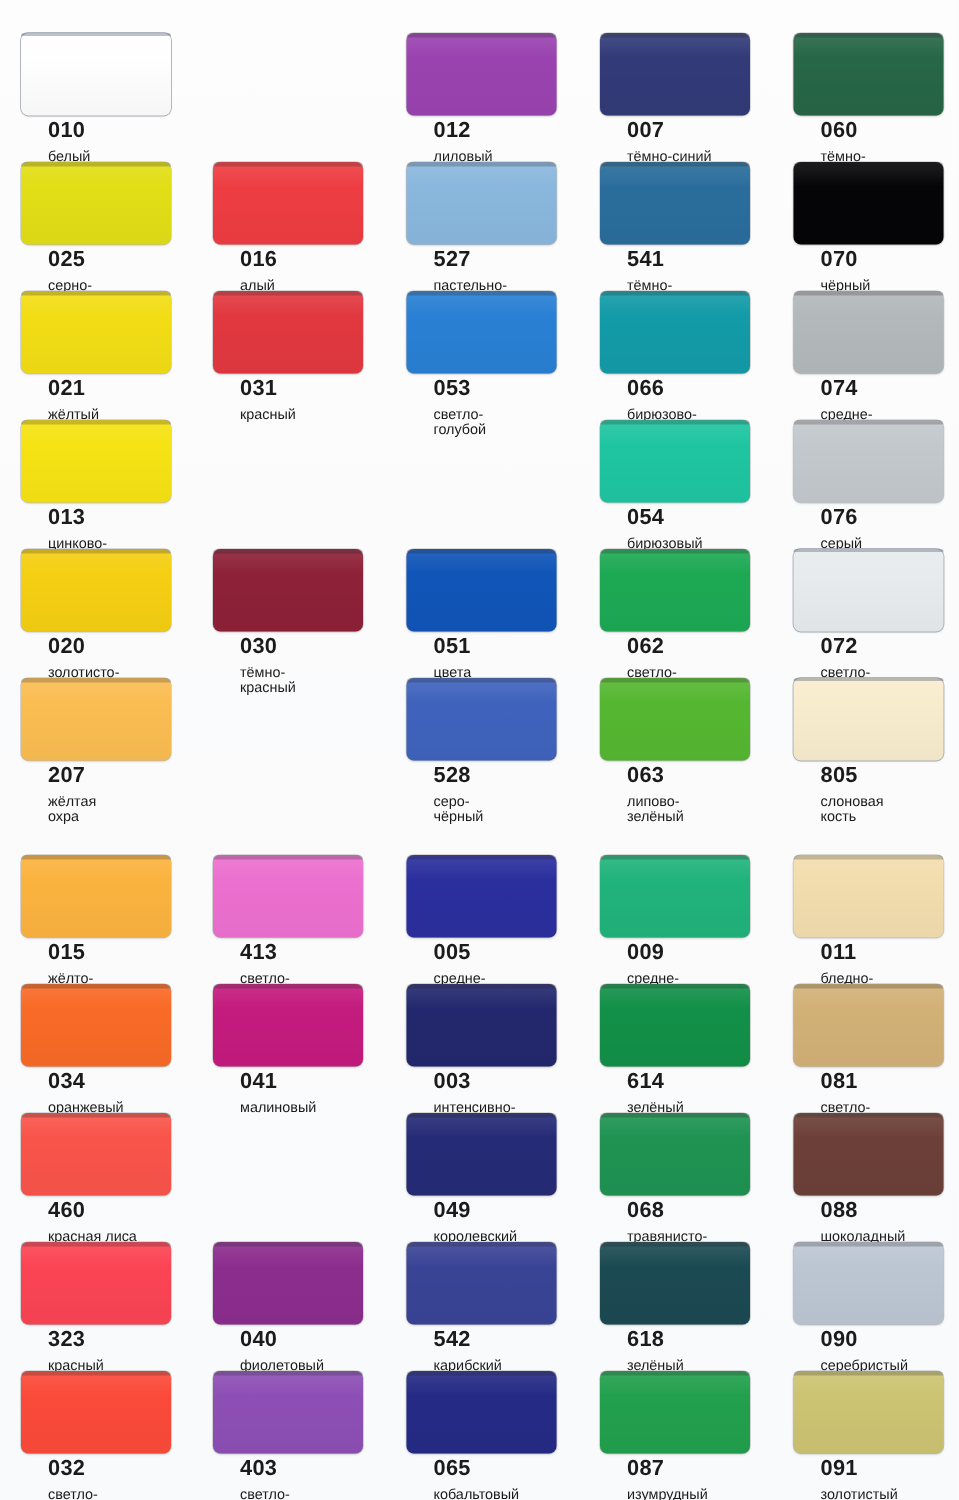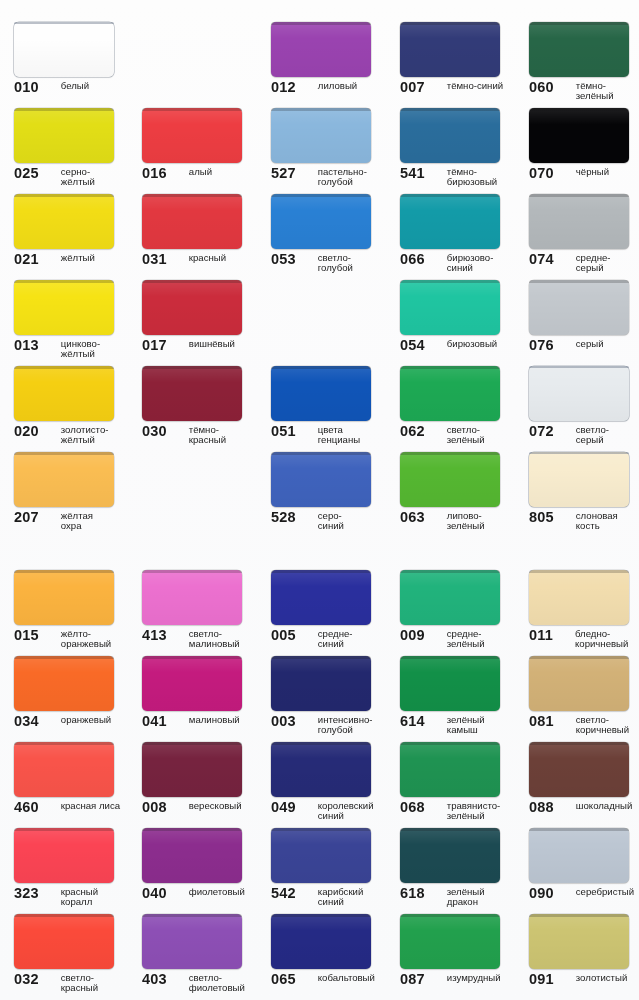--- a/index.html
+++ b/index.html
@@ -85,26 +85,27 @@
       0 0 0 0.6px rgba(110,120,135,0.55),
       0 1px 1.5px rgba(0,0,0,0.08);
   }
   .chip.light-chip::before {
     background: rgba(90,105,125,0.45);
     height: 1.5px;
   }
 
   .caption {
     position: absolute;
-    left: 14px;
+    left: 32px;
     top: 80px;
     width: 118px;
     display: flex;
     align-items: flex-start;
-    gap: 22px;
+    gap: 5px;
+    flex-direction: column;
   }
   .code {
     font-family: "Liberation Sans", sans-serif;
     font-size: 14.5px;
     font-weight: bold;
     color: #1b1b1b;
     letter-spacing: 0.2px;
     line-height: 13px;
     padding-top: 1px;
     white-space: nowrap;
@@ -237,27 +238,20 @@
       </div>
       <div class="swatch-row">
         <div class="swatch-cell c0">
           <div class="chip" style="background: rgb(246, 227, 20);"></div>
           <div class="caption">
             <span class="code">013</span>
             <span class="name">цинково-
 жёлтый</span>
           </div>
         </div>
-        <div class="swatch-cell c1">
-          <div class="chip" style="background: rgb(203, 44, 60);"></div>
-          <div class="caption">
-            <span class="code">017</span>
-            <span class="name">вишнёвый</span>
-          </div>
-        </div>
         <div class="swatch-cell c3">
           <div class="chip" style="background: rgb(31, 197, 161);"></div>
           <div class="caption">
             <span class="code">054</span>
             <span class="name">бирюзовый</span>
           </div>
         </div>
         <div class="swatch-cell c4">
           <div class="chip" style="background: rgb(195, 200, 205);"></div>
           <div class="caption">
@@ -315,21 +309,21 @@
             <span class="code">207</span>
             <span class="name">жёлтая
 охра</span>
           </div>
         </div>
         <div class="swatch-cell c2">
           <div class="chip" style="background: rgb(63, 99, 189);"></div>
           <div class="caption">
             <span class="code">528</span>
             <span class="name">серо-
-синий</span>
+чёрный</span>
           </div>
         </div>
         <div class="swatch-cell c3">
           <div class="chip" style="background: rgb(85, 183, 49);"></div>
           <div class="caption">
             <span class="code">063</span>
             <span class="name">липово-
 зелёный</span>
           </div>
         </div>
@@ -427,27 +421,20 @@
         </div>
       </div>
       <div class="swatch-row">
         <div class="swatch-cell c0">
           <div class="chip" style="background: rgb(249, 84, 74);"></div>
           <div class="caption">
             <span class="code">460</span>
             <span class="name">красная лиса</span>
           </div>
         </div>
-        <div class="swatch-cell c1">
-          <div class="chip" style="background: rgb(118, 35, 63);"></div>
-          <div class="caption">
-            <span class="code">008</span>
-            <span class="name">вересковый</span>
-          </div>
-        </div>
         <div class="swatch-cell c2">
           <div class="chip" style="background: rgb(38, 43, 119);"></div>
           <div class="caption">
             <span class="code">049</span>
             <span class="name">королевский
 синий</span>
           </div>
         </div>
         <div class="swatch-cell c3">
           <div class="chip" style="background: rgb(31, 147, 82);"></div>

